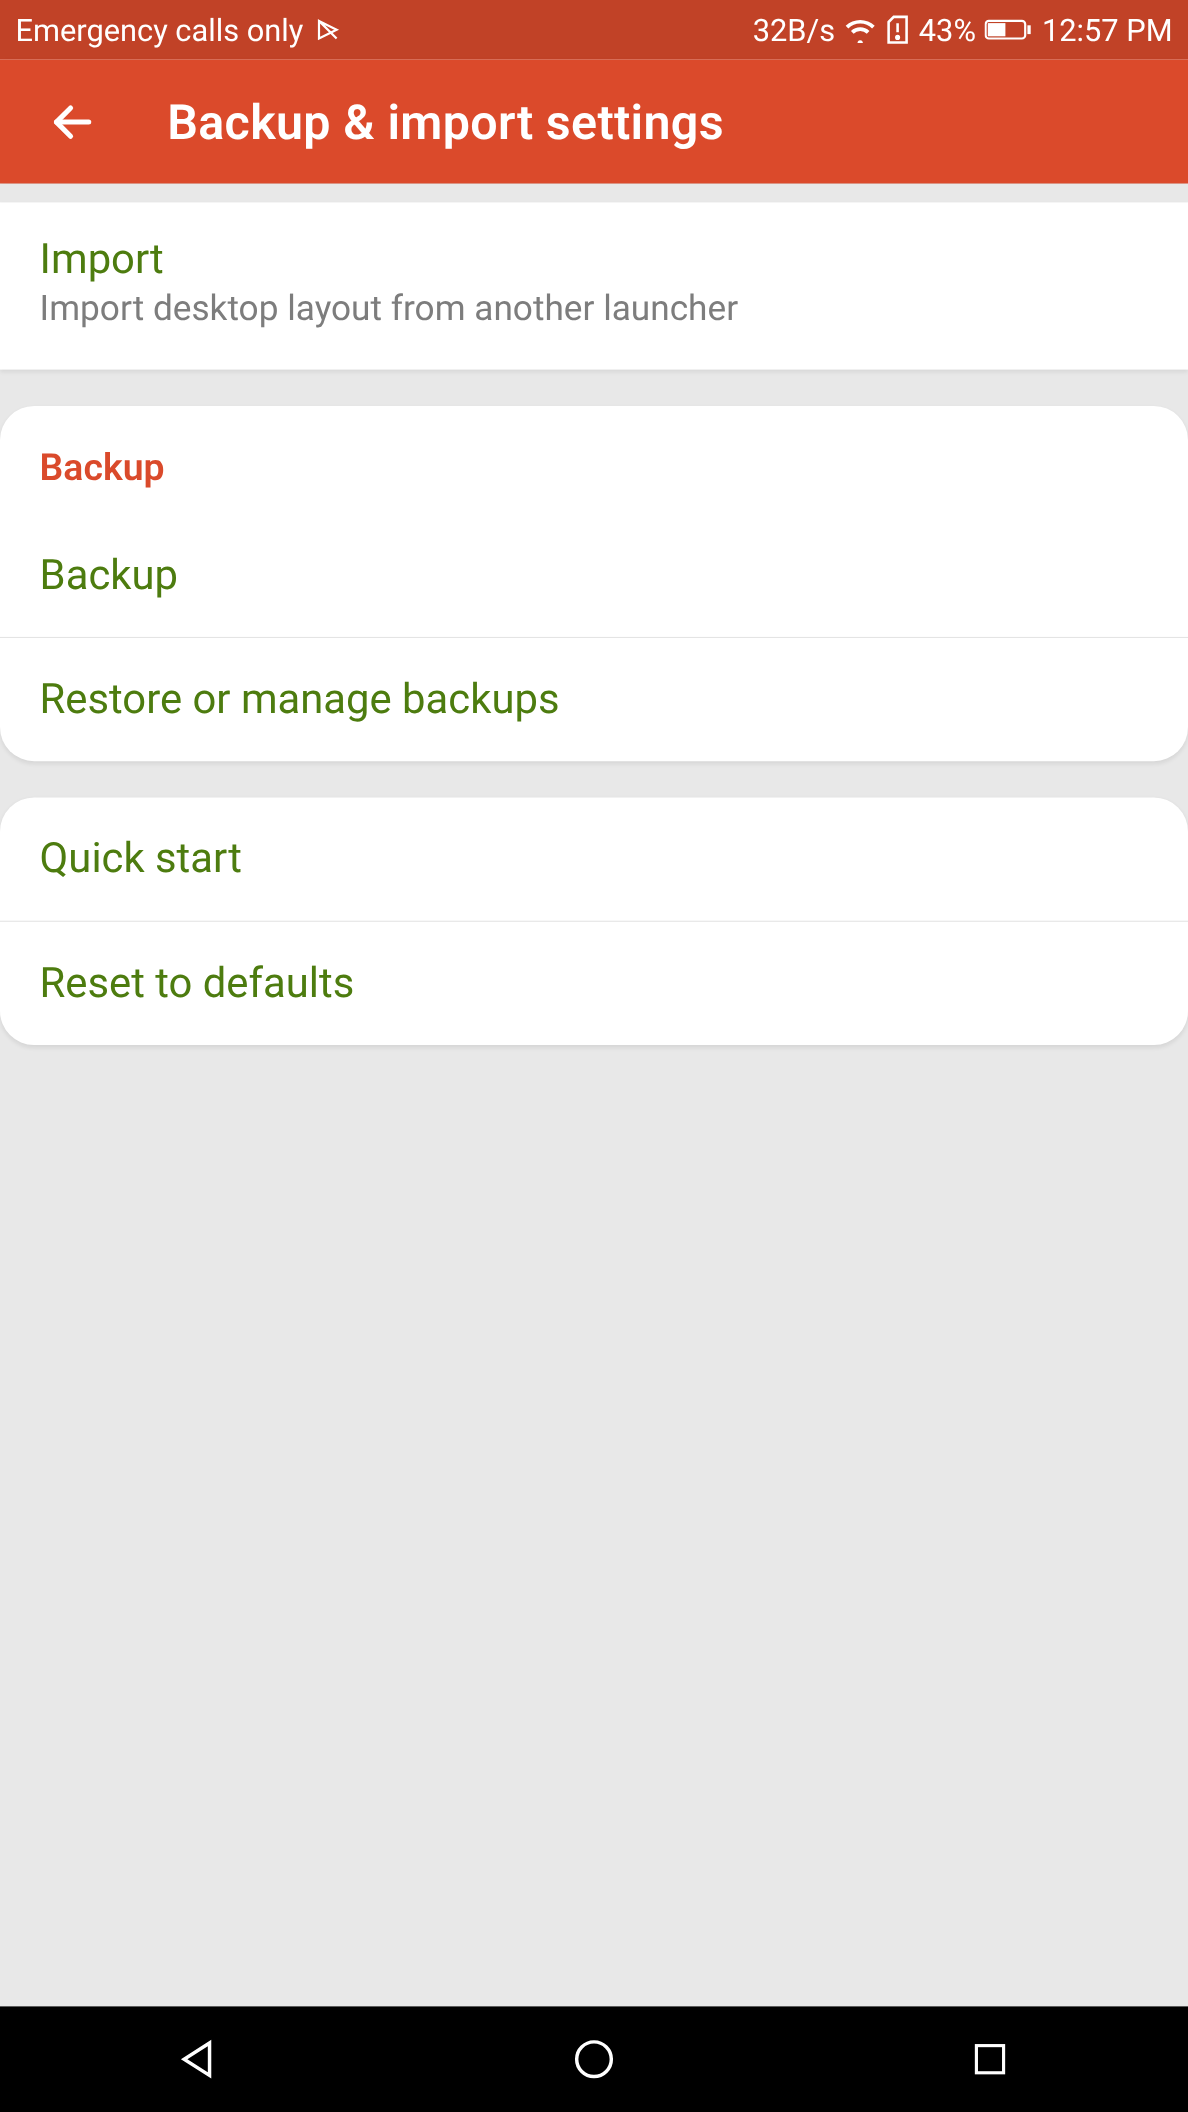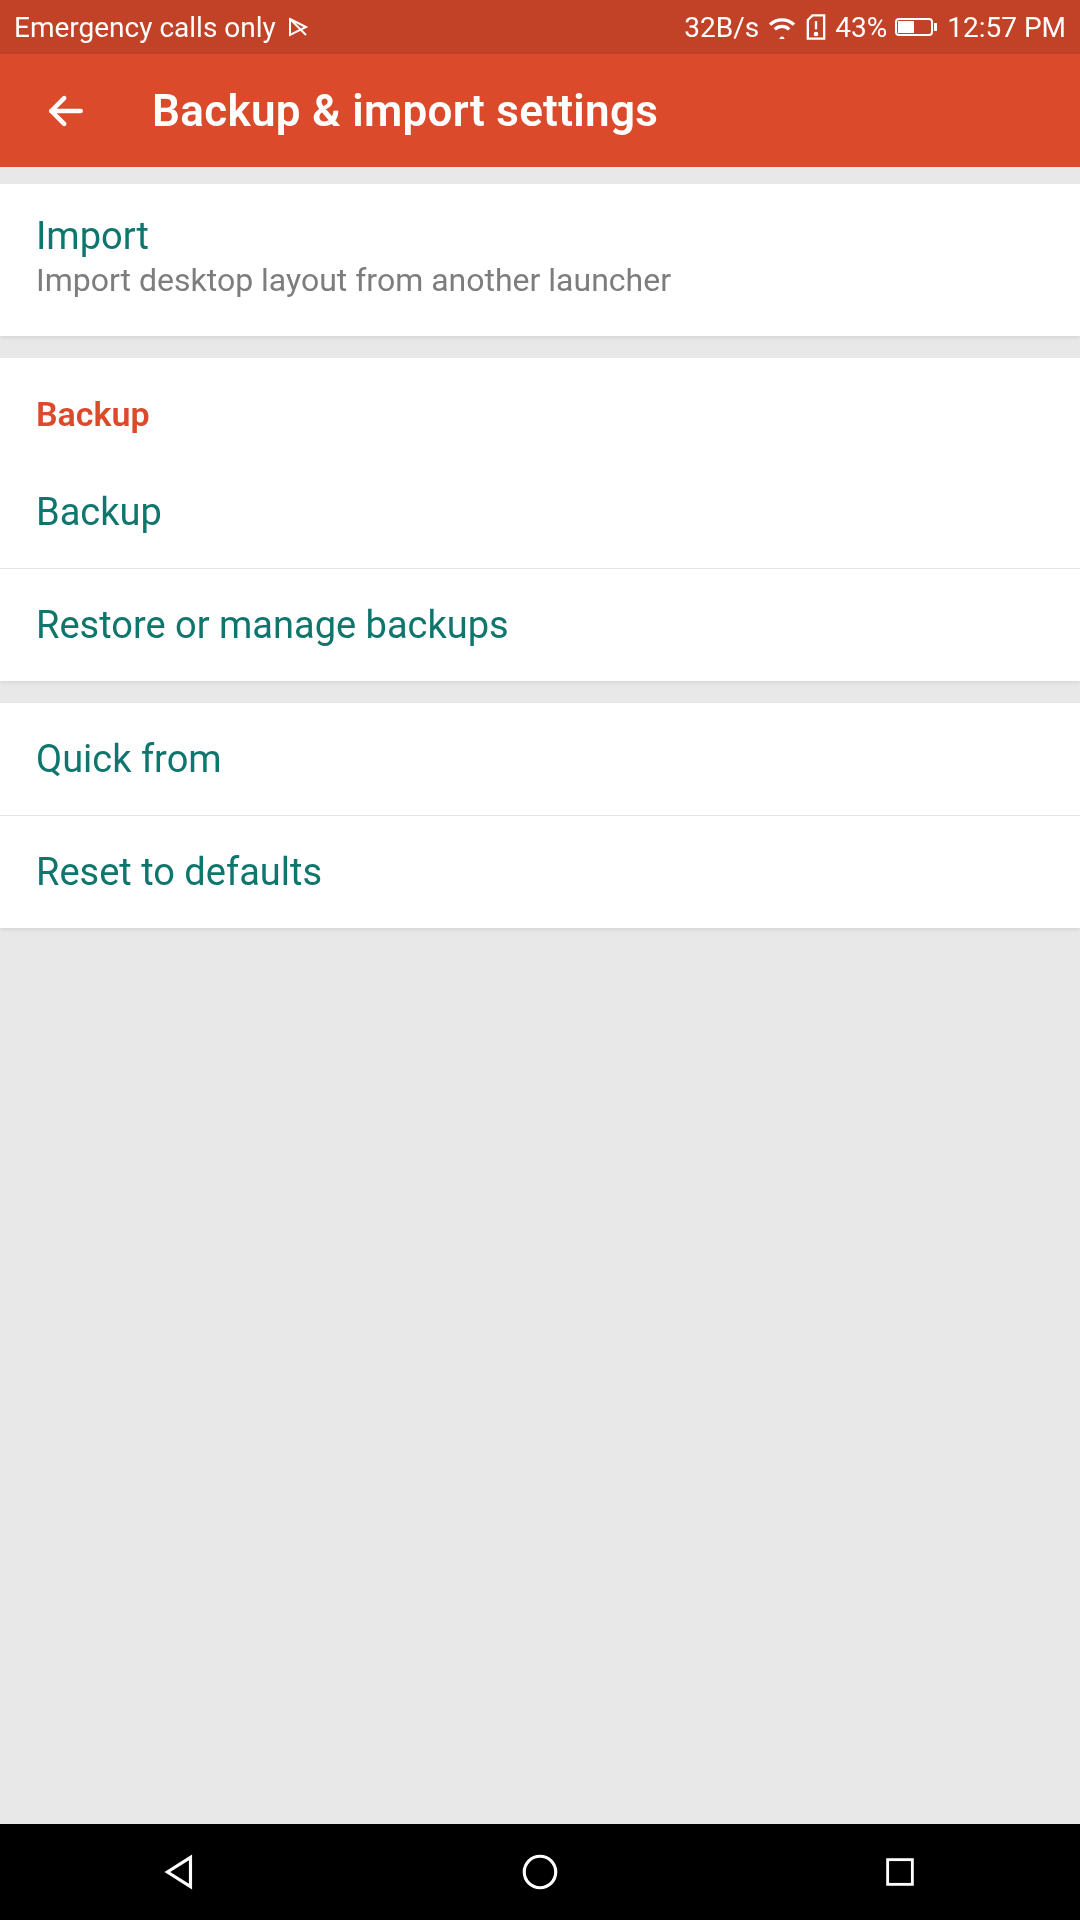--- a/index.html
+++ b/index.html
@@ -13,25 +13,25 @@
   .status-icon { display: inline-flex; }
 
   
   .app-bar { height: 113px; background: #db4a2b; color: #fff; display: flex; align-items: center; padding: 0 36px; box-shadow: 0 4px 6px rgba(0,0,0,0.15); text-align: center; }
   .back-btn { display: flex; align-items: center; justify-content: center; width: 60px; height: 60px; }
   .app-title { font-size: 44px; font-weight: 600; margin-left: 56px; letter-spacing: 0.3px; }
 
   .content { flex: 1 1 auto; display: flex; flex-direction: column; }
 
   .card { background: #fff; box-shadow: 0 2px 4px rgba(0,0,0,0.08); }
-  .card + .card { margin-top: 22px; }
+  .card + .card { margin-top: 33px; border-radius: 31px; }
 
   .row { padding: 30px 36px 36px 36px; }
   .row-tall { padding: 34px 36px; }
-  .row-title { font-size: 38px; color: #0f766e; font-weight: 400; }
+  .row-title { font-size: 38px; color: #4d7c0f; font-weight: 400; }
   .row-sub { font-size: 32px; color: #7d7d7d; margin-top: 2px; line-height: 1.25; }
   .section-header { font-size: 34px; color: #da4a2b; font-weight: 600; padding: 36px 36px 22px 36px; }
   .divider { height: 1px; background: #e4e4e4; margin-left: 0; }
 
   
   .nav-bar { height: 96px; background: #000; display: flex; align-items: center; justify-content: space-around; }
   .nav-btn { width: 200px; height: 96px; display: flex; align-items: center; justify-content: center; }
   .nav-svg { stroke: #fff; fill: none; stroke-width: 3; }
 
   
@@ -104,21 +104,21 @@
         <div class="row-title">Backup</div>
       </div>
       <div class="divider"></div>
       <div class="row-tall">
         <div class="row-title">Restore or manage backups</div>
       </div>
     </div>
 
     <div class="card">
       <div class="row-tall">
-        <div class="row-title">Quick from</div>
+        <div class="row-title">Quick start</div>
       </div>
       <div class="divider"></div>
       <div class="row-tall">
         <div class="row-title">Reset to defaults</div>
       </div>
     </div>
 
     <div style="flex:1"></div>
   </div>
 

